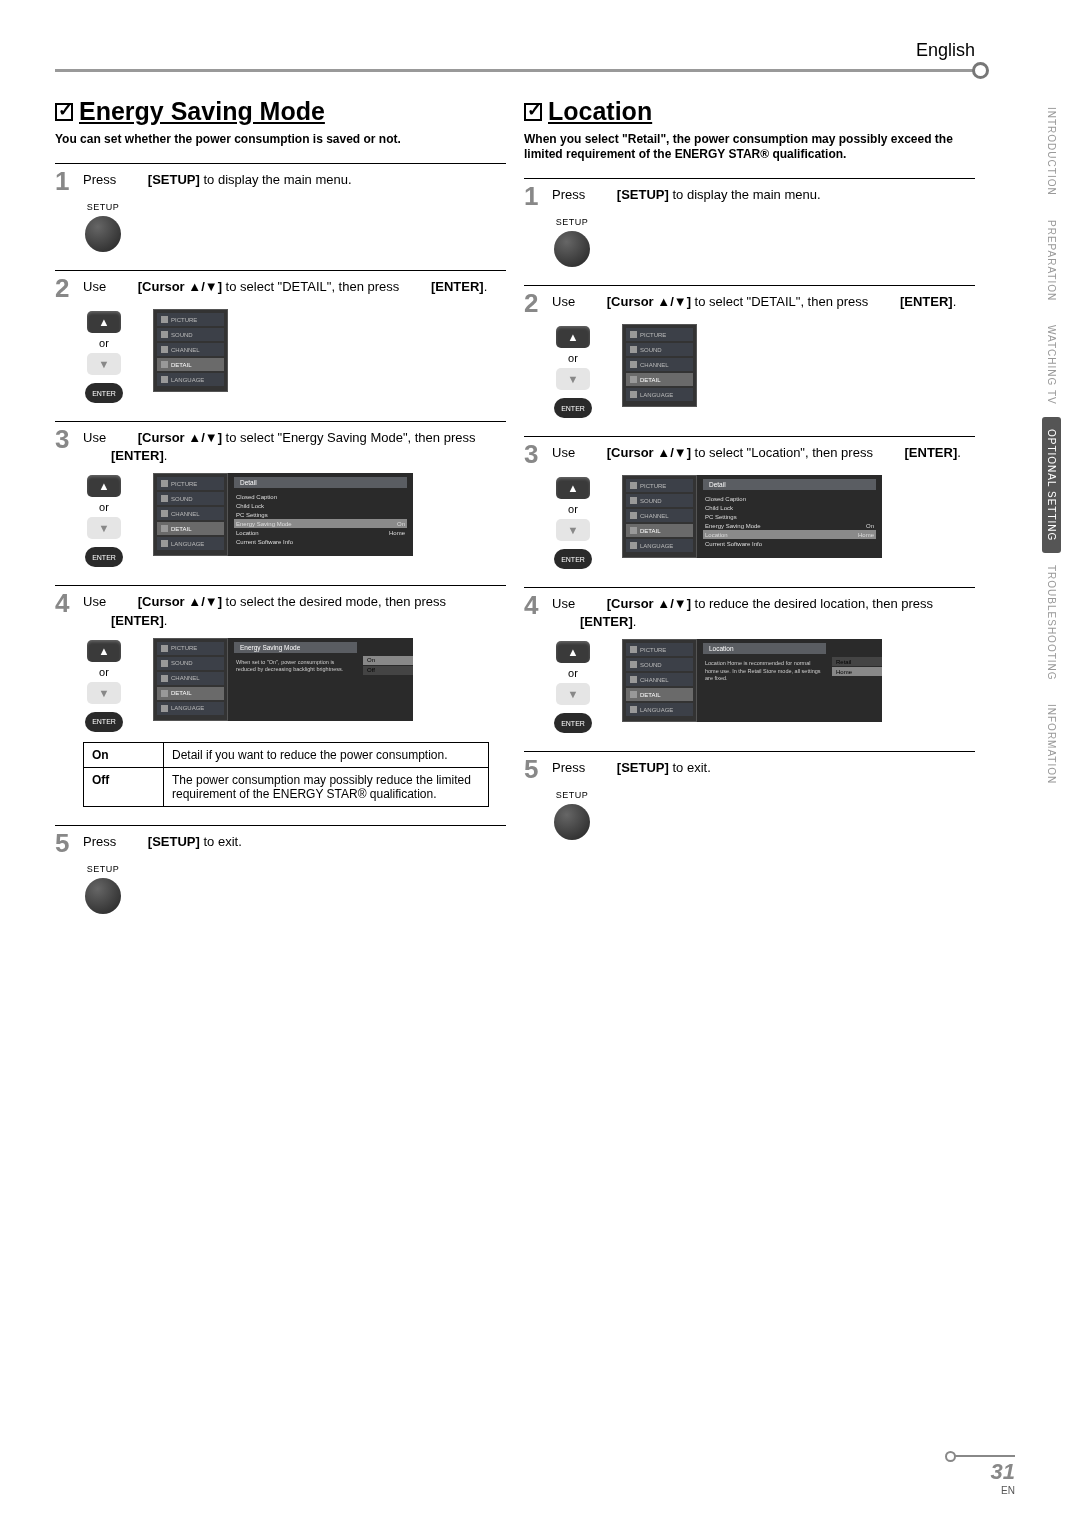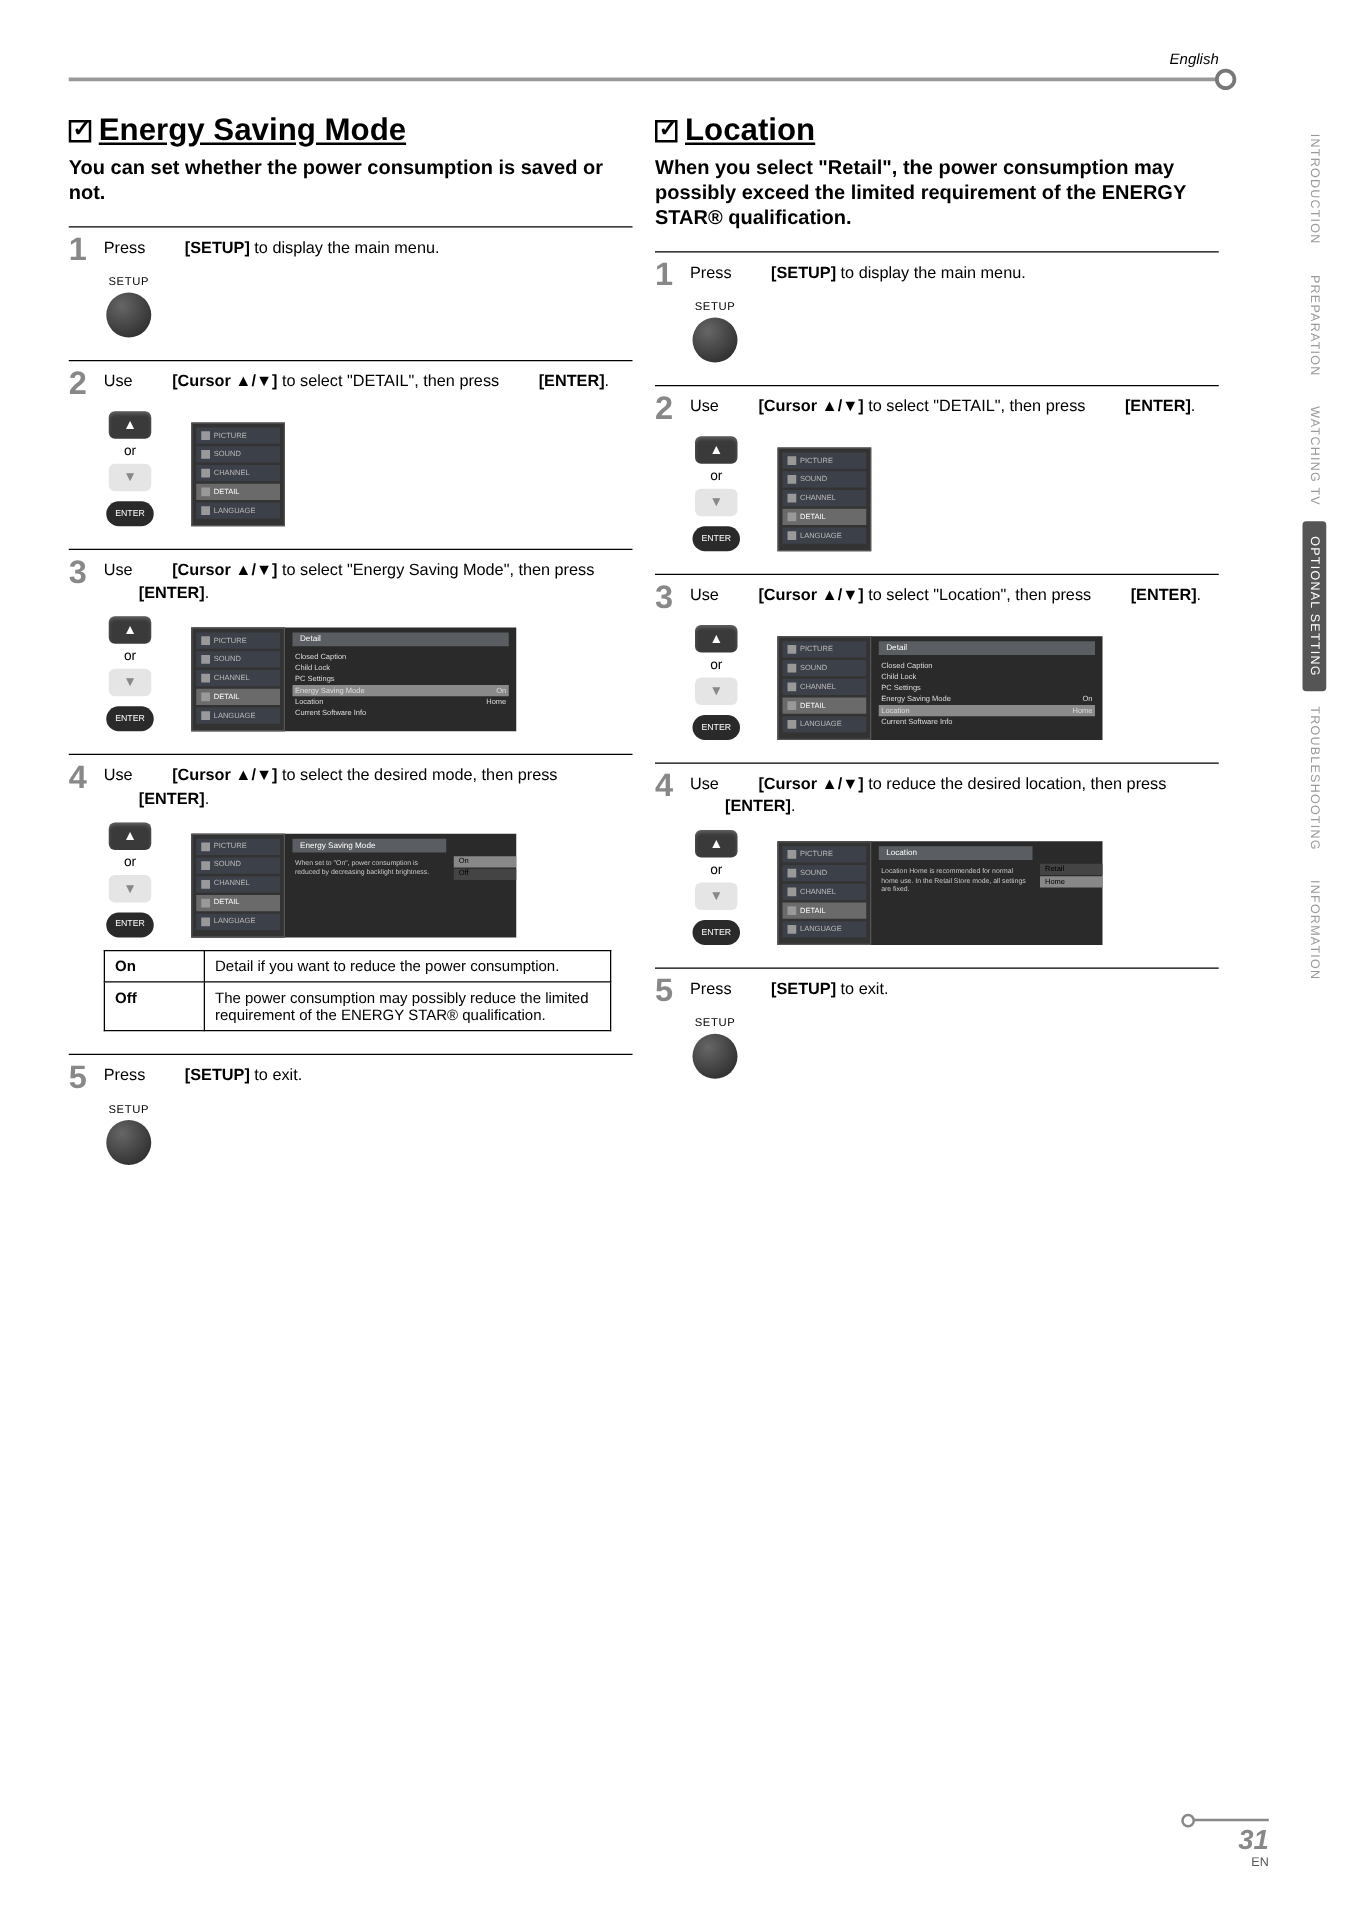--- a/index.html
+++ b/index.html
@@ -1,42 +1,42 @@
 <!DOCTYPE html>
 <html><head>
 <meta charset="utf-8">
 <style>
 * { box-sizing: border-box; margin: 0; padding: 0; }
 body { font-family: Arial, Helvetica, sans-serif; background: #fff; width: 1080px; height: 1526px; position: relative; color: #000; }
 .page { padding: 40px 45px 40px 55px; position: relative; height: 100%; }
 .header { display: flex; justify-content: flex-end; align-items: center; margin-bottom: 8px; }
-.lang-label { font-style: italic; font-size: 12px; margin-right: 60px; }
+.lang-label { font-size: 18px; margin-right: 60px; }
 .top-rule-line { position: relative; height: 3px; background: #999; margin-bottom: 25px; margin-right: 60px; }
 .top-rule-circle { position: absolute; right: -14px; top: -7px; width: 17px; height: 17px; border: 3px solid #777; border-radius: 50%; background: #fff; }
 
 .side-tabs { position: absolute; right: 12px; top: 95px; width: 26px; }
 .side-tab { writing-mode: vertical-rl; text-orientation: mixed; font-size: 10px; padding: 12px 4px; margin-bottom: 0; text-align: center; letter-spacing: 1px; color: #999; }
 .side-tab.active { background: #555; color: #fff; border-radius: 3px; }
 
 .columns { display: flex; gap: 18px; margin-right: 60px; }
 .col { flex: 1; }
 
 .section-title { font-size: 25px; font-weight: bold; text-decoration: underline; margin-bottom: 6px; display: flex; align-items: center; gap: 6px; }
 .check-icon { display: inline-block; width: 18px; height: 18px; border: 2px solid #000; position: relative; text-decoration: none; }
 .check-icon::after { content: "✓"; position: absolute; top: -6px; left: 1px; font-size: 18px; }
-.intro-text { font-size: 16px; font-weight: bold; margin-bottom: 16px; line-height: 1.25; }
+.intro-text { font-size: 12px; font-weight: bold; margin-bottom: 16px; line-height: 1.25; }
 
 .step { margin-bottom: 18px; }
 .step-row { display: flex; align-items: flex-start; gap: 8px; }
 .step-num { font-size: 26px; font-weight: bold; color: #888; line-height: 1; width: 20px; }
 .step-text { font-size: 13px; line-height: 1.4; flex: 1; padding-top: 3px; }
 .step-text b { font-weight: bold; padding-left: 28px; }
 .step-divider { border-top: 1px solid #000; margin: 4px 0 4px 0; }
 
-.remote-block { display: flex; align-items: flex-end; gap: 30px; margin-top: 8px; padding-left: 30px; }
+.remote-block { display: flex; align-items: flex-start; gap: 30px; margin-top: 8px; padding-left: 30px; }
 .setup-btn { display: flex; flex-direction: column; align-items: center; }
 .setup-lbl { font-size: 9px; margin-bottom: 4px; letter-spacing: 0.5px; }
 .round-btn { width: 36px; height: 36px; border-radius: 50%; background: radial-gradient(circle at 35% 30%, #666, #222); }
 
 .cursor-block { display: flex; flex-direction: column; align-items: center; }
 .cursor-arrow { width: 34px; height: 22px; background: #3a3a3a; border-radius: 5px; display: flex; align-items: center; justify-content: center; color: #fff; font-size: 11px; margin: 2px 0; box-shadow: inset 0 2px 3px rgba(255,255,255,0.2); }
 .cursor-arrow.light { background: #e5e5e5; color: #888; box-shadow: none; }
 .or-txt { font-size: 11px; margin: 2px 0; }
 .enter-btn { width: 38px; height: 20px; background: #2a2a2a; border-radius: 10px; color: #fff; font-size: 7px; display: flex; align-items: center; justify-content: center; margin-top: 6px; }
 

